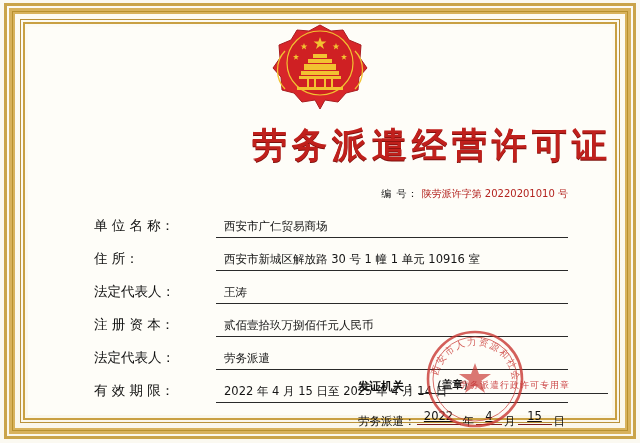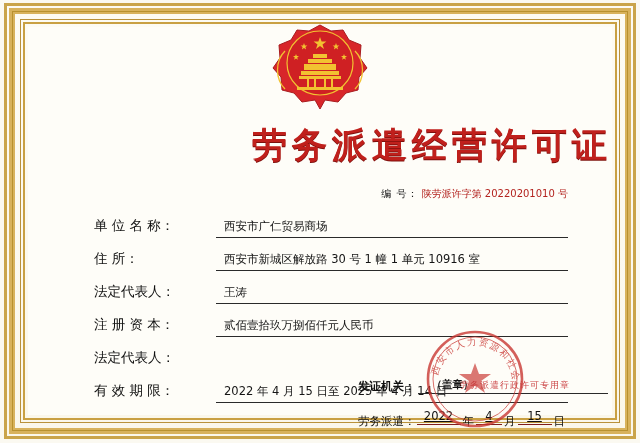--- a/index.html
+++ b/index.html
@@ -239,20 +239,23 @@
 
       <div class="row">
         <div class="flabel">注 册 资 本：</div>
         <div class="fvalwrap">
           <span class="fval">贰佰壹拾玖万捌佰仟元人民币</span>
         </div>
       </div>
 
       <div class="row">
         <div class="flabel">法定代表人：</div>
+        <div class="fvalwrap">
+          <span class="fval">劳务派遣</span>
+        </div>
       </div>
 
       <div class="row">
         <div class="flabel">有 效 期 限：</div>
         <div class="fvalwrap">
           <span class="fval">2022 年 4 月 15 日至 2025 年 4 月 14 日</span>
         </div>
       </div>
 
     </div>

